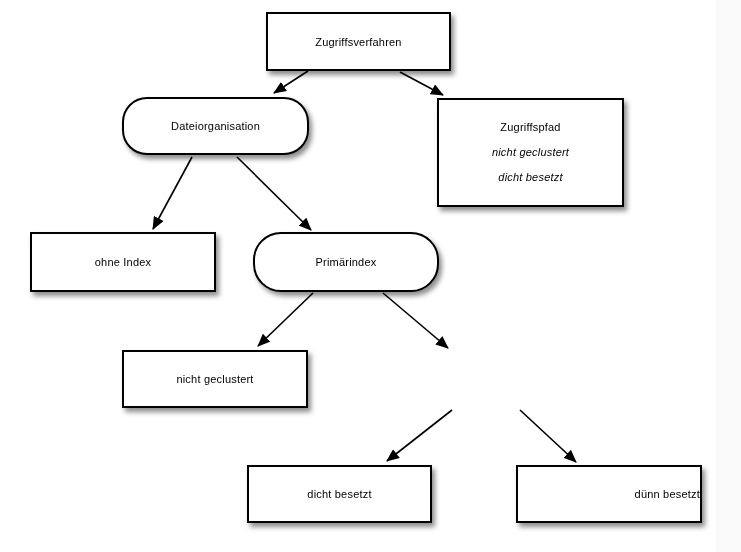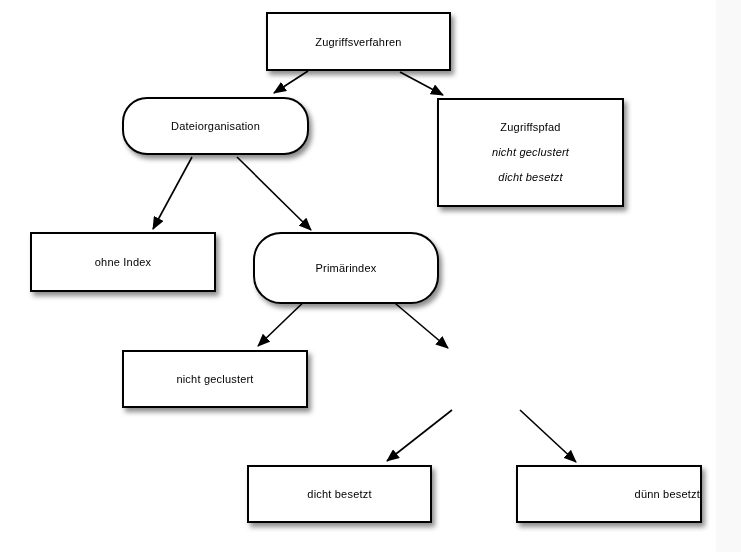--- a/index.html
+++ b/index.html
@@ -45,21 +45,21 @@
     flex-direction: column;
     line-height: 25px;
     text-align: right;
   }
   .node-line.italic { font-style: italic; }
 
   .node-zugriffsverfahren { left: 266px; top: 12px;  width: 185px; height: 59px; }
   .node-dateiorganisation { left: 122px; top: 97px;  width: 187px; height: 58px; border-radius: 25px; }
   .node-zugriffspfad      { left: 437px; top: 98px;  width: 187px; height: 109px; }
   .node-ohne-index        { left: 30px;  top: 232px; width: 186px; height: 60px; }
-  .node-primaerindex      { left: 253px; top: 232px; width: 186px; height: 72px; border-radius: 28px; }
+  .node-primaerindex      { left: 253px; top: 232px; width: 186px; height: 60px; border-radius: 28px; }
   .node-nicht-geclustert  { left: 122px; top: 350px; width: 186px; height: 58px; }
   .node-geclustert        { left: 395px; top: 351px; width: 188px; height: 58px; }
   .node-dicht-besetzt     { left: 247px; top: 465px; width: 185px; height: 58px; }
   .node-duenn-besetzt     { left: 516px; top: 465px; width: 186px; height: 58px; justify-content: flex-end; }
 
   .arrow-line { stroke: #000000; stroke-width: 1.6; }
 </style>
 </head>
 <body>
 

